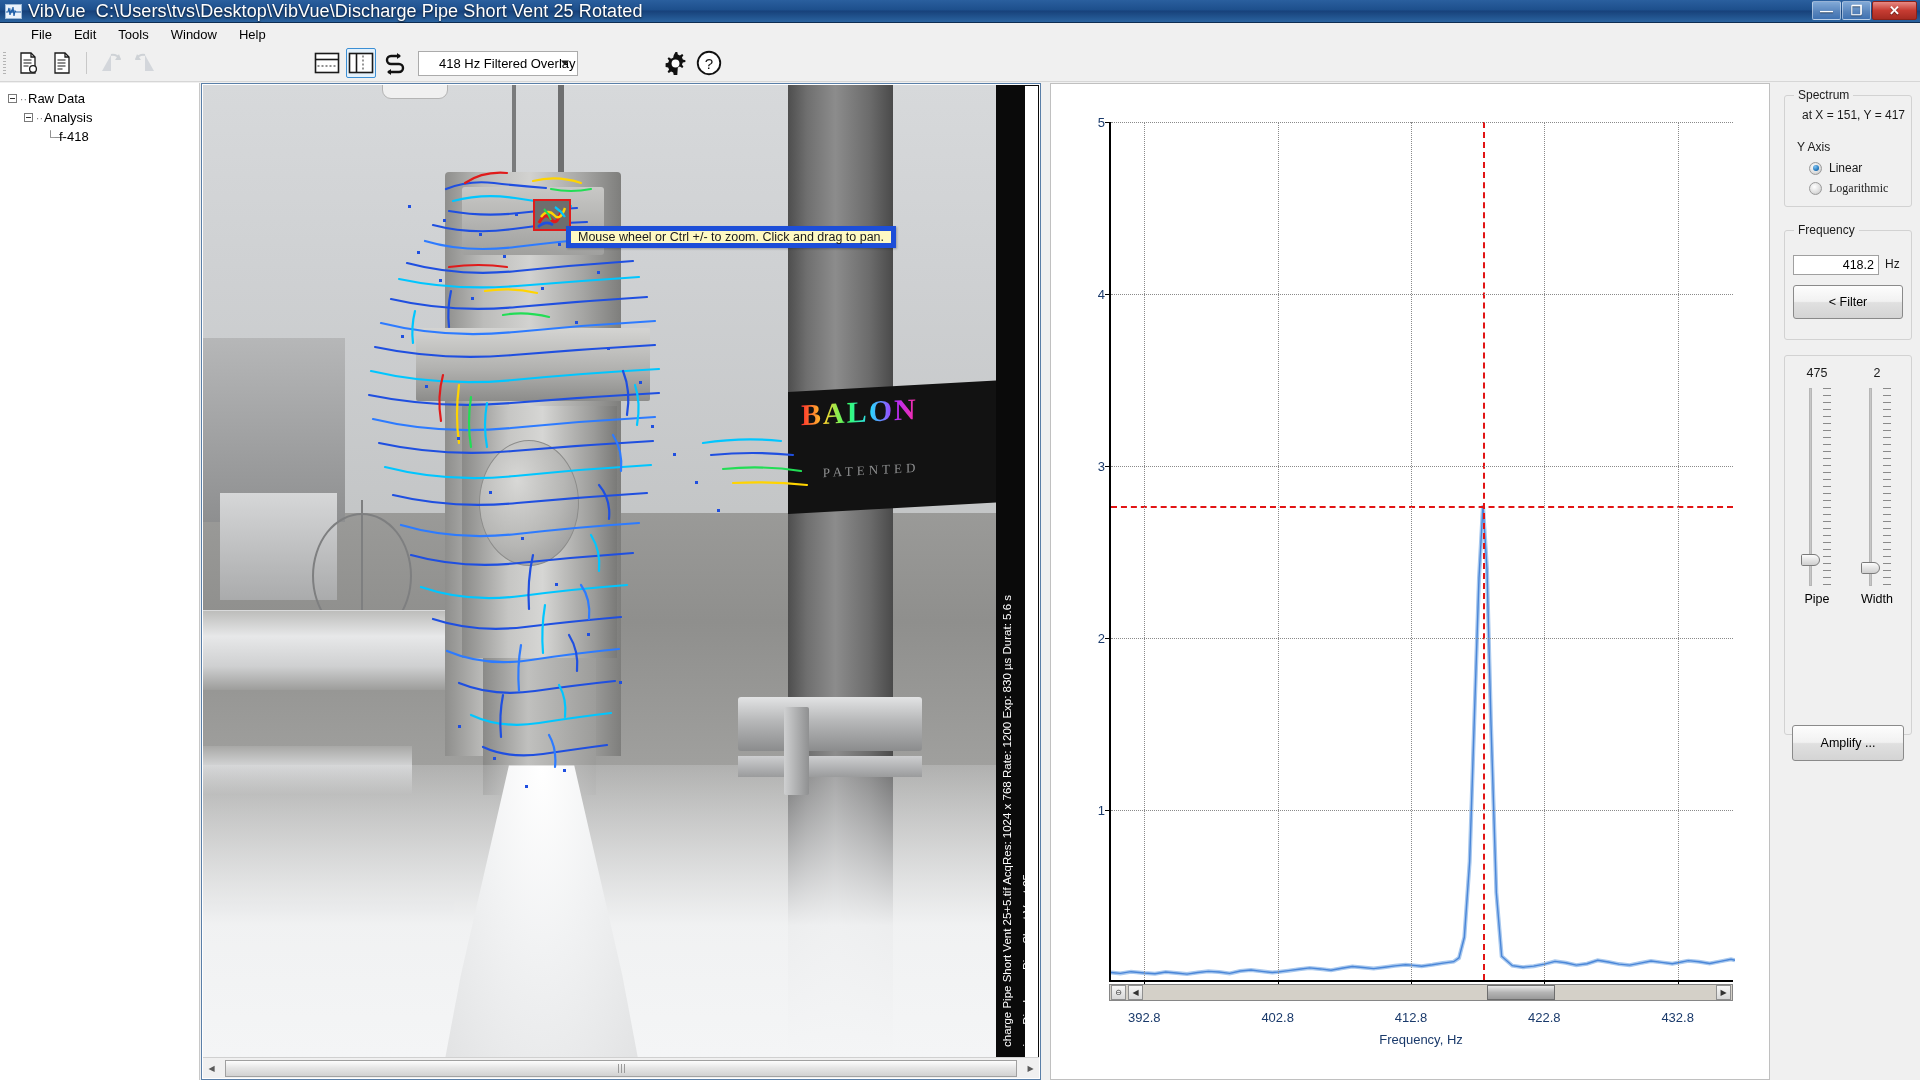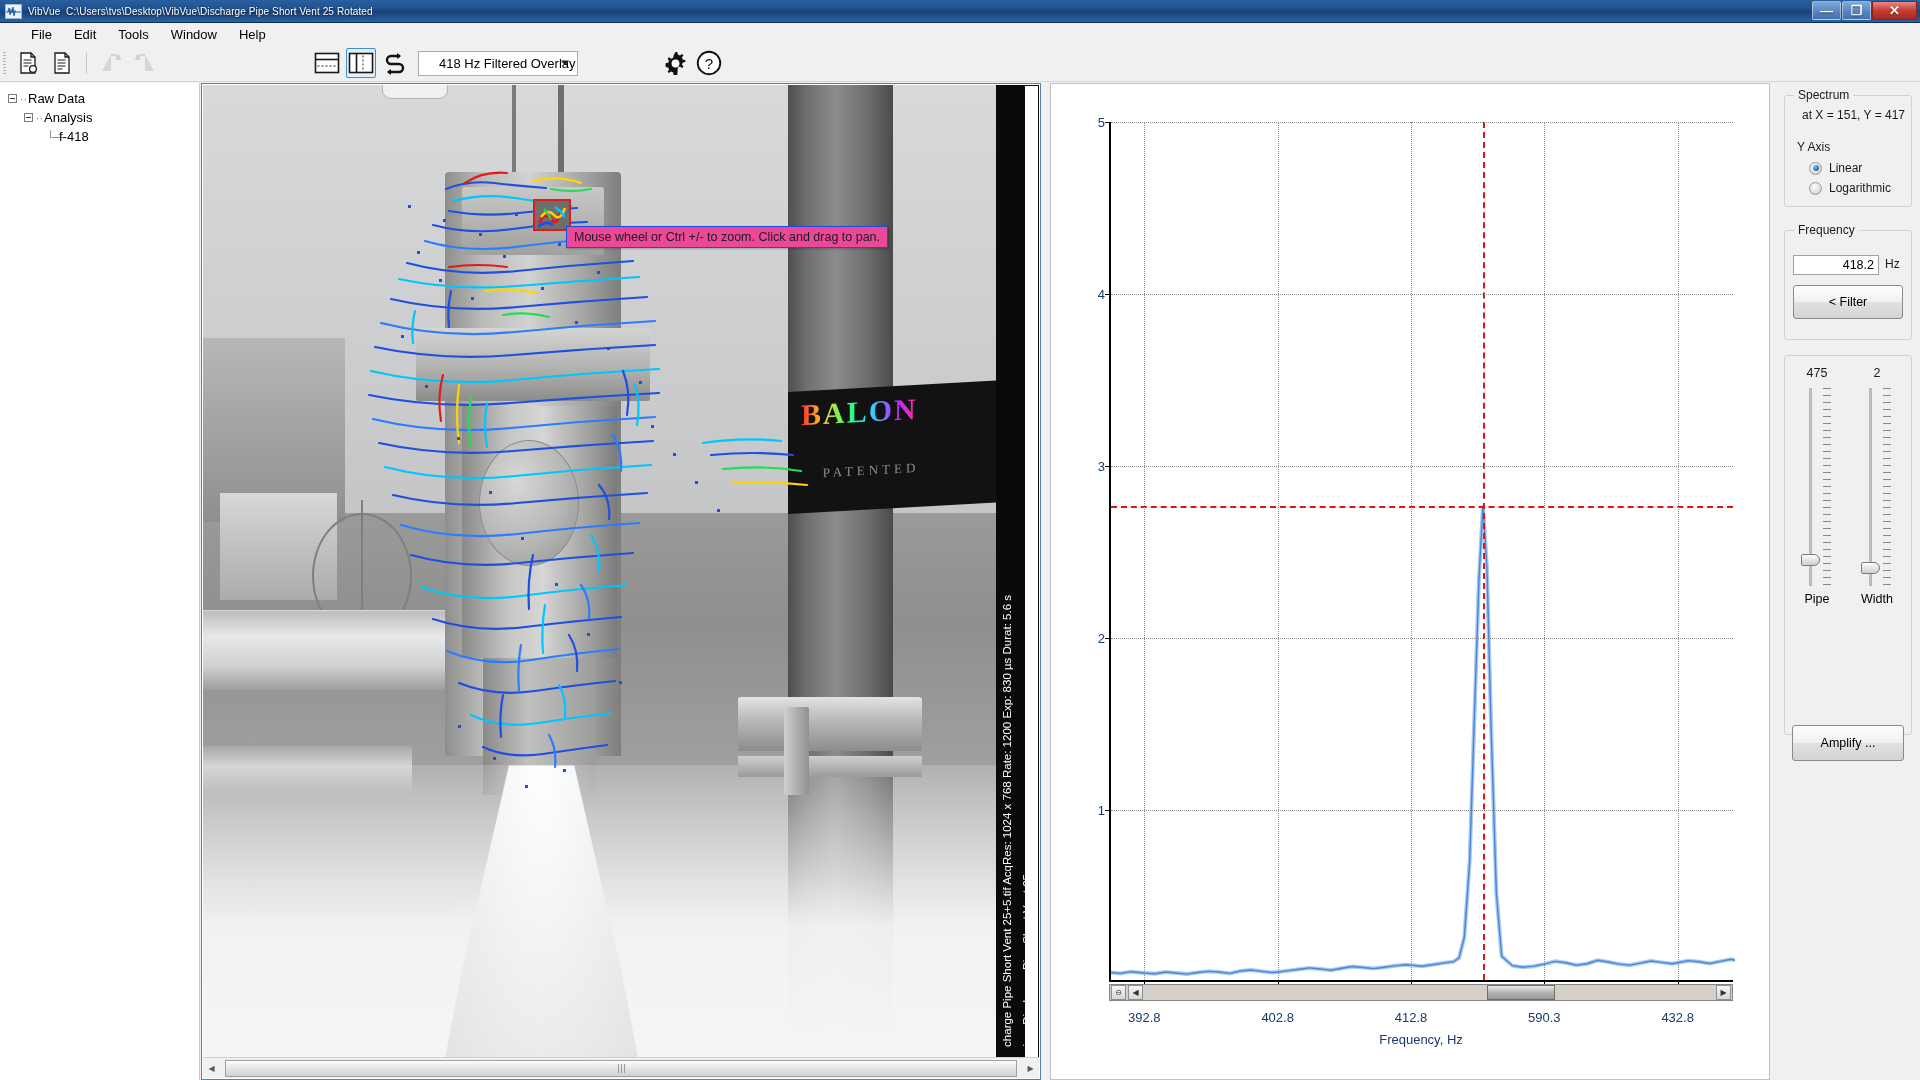--- a/index.html
+++ b/index.html
@@ -18,21 +18,21 @@
     display: flex; align-items: center;
     border-bottom: 1px solid #0d2d52;
   }
   #title-icon {
     width: 17px; height: 15px; margin-left: 5px; margin-right: 6px;
     background: #eaf2fb; border: 1px solid #9bb8d6;
     display: flex; align-items: center; justify-content: center;
   }
   #title-icon svg { display: block; }
   #title-text {
-    color: #ffffff; font-size: 10px;
+    color: #ffffff; font-size: 18px;
     text-shadow: 0 1px 2px rgba(0,0,0,.75);
     white-space: nowrap; letter-spacing: .1px;
   }
   #win-controls {
     position: absolute; right: 3px; top: 1px;
     display: flex; gap: 1px; align-items: center;
   }
   .wbtn {
     width: 29px; height: 19px;
     border: 1px solid rgba(255,255,255,.45);
@@ -263,21 +263,21 @@
   }
 
   
   #magnifier {
     position: absolute; left: 330px; top: 114px; width: 38px; height: 32px;
     border: 2px solid #e01b1b; overflow: hidden;
     background: #6a6a6a;
   }
   #tooltip {
     position: absolute; left: 363px; top: 141px; height: 22px;
-    background: #ec4899; border: 1px solid #1d4ed8;
+    background: #fef9c3; border: 5px solid #1d4ed8;
     font-size: 12.5px; color: #1a1a1a;
     display: flex; align-items: center; padding: 0 7px;
     box-shadow: 1px 1px 2px rgba(0,0,0,.25);
     white-space: nowrap;
   }
   #panhandle {
     position: absolute; left: 179px; top: -8px; width: 66px; height: 22px;
     background: #f0f0f0; border: 1px solid #b4b4b4; border-radius: 0 0 9px 9px;
   }
 
@@ -746,21 +746,21 @@
         <div class="xtickmark" style="left: 33.3333px;"></div>
         <div class="xtick" style="left: 33.3333px;">392.8</div>
         <div class="gridline-v" style="left: 166.667px;"></div>
         <div class="xtickmark" style="left: 166.667px;"></div>
         <div class="xtick" style="left: 166.667px;">402.8</div>
         <div class="gridline-v" style="left: 300px;"></div>
         <div class="xtickmark" style="left: 300px;"></div>
         <div class="xtick" style="left: 300px;">412.8</div>
         <div class="gridline-v" style="left: 433.333px;"></div>
         <div class="xtickmark" style="left: 433.333px;"></div>
-        <div class="xtick" style="left: 433.333px;">590.3</div>
+        <div class="xtick" style="left: 433.333px;">422.8</div>
         <div class="gridline-v" style="left: 566.667px;"></div>
         <div class="xtickmark" style="left: 566.667px;"></div>
         <div class="xtick" style="left: 566.667px;">432.8</div>
       </div>
 
     <div id="chart-sbar">
       <div class="csb-btn">⊖</div>
       <div class="csb-btn">◀</div>
       <div id="csb-track">
         <div id="csb-thumb" style="left:60%; width:12%;"></div>
@@ -774,21 +774,21 @@
   <div id="rightpanel">
 
     <div class="group" style="top:12px; height:112px;">
       <div class="group-title">Spectrum</div>
       <div class="rlabel" style="position:absolute; left:0; right:6px; top:12px; text-align:right;">at  X = 151, Y = 417</div>
       <div class="rlabel" style="position:absolute; left:12px; top:44px;">Y Axis</div>
       <div class="radio-row" style="position:absolute; left:10px; top:60px;">
         <span class="radio on"></span>
         <span class="rlabel">Linear</span>
       </div>
-      <div class="radio-row" style="position:absolute; left:10px; top:80px;">
+      <div class="radio-row" style="position:absolute; left:10px; top:80px;font-family:Liberation Serif, serif;">
         <span class="radio"></span>
         <span class="rlabel">Logarithmic</span>
       </div>
     </div>
 
     <div class="group" style="top:147px; height:110px;">
       <div class="group-title">Frequency</div>
       <div id="freq-input">
         <span>418.2</span>
       </div>

